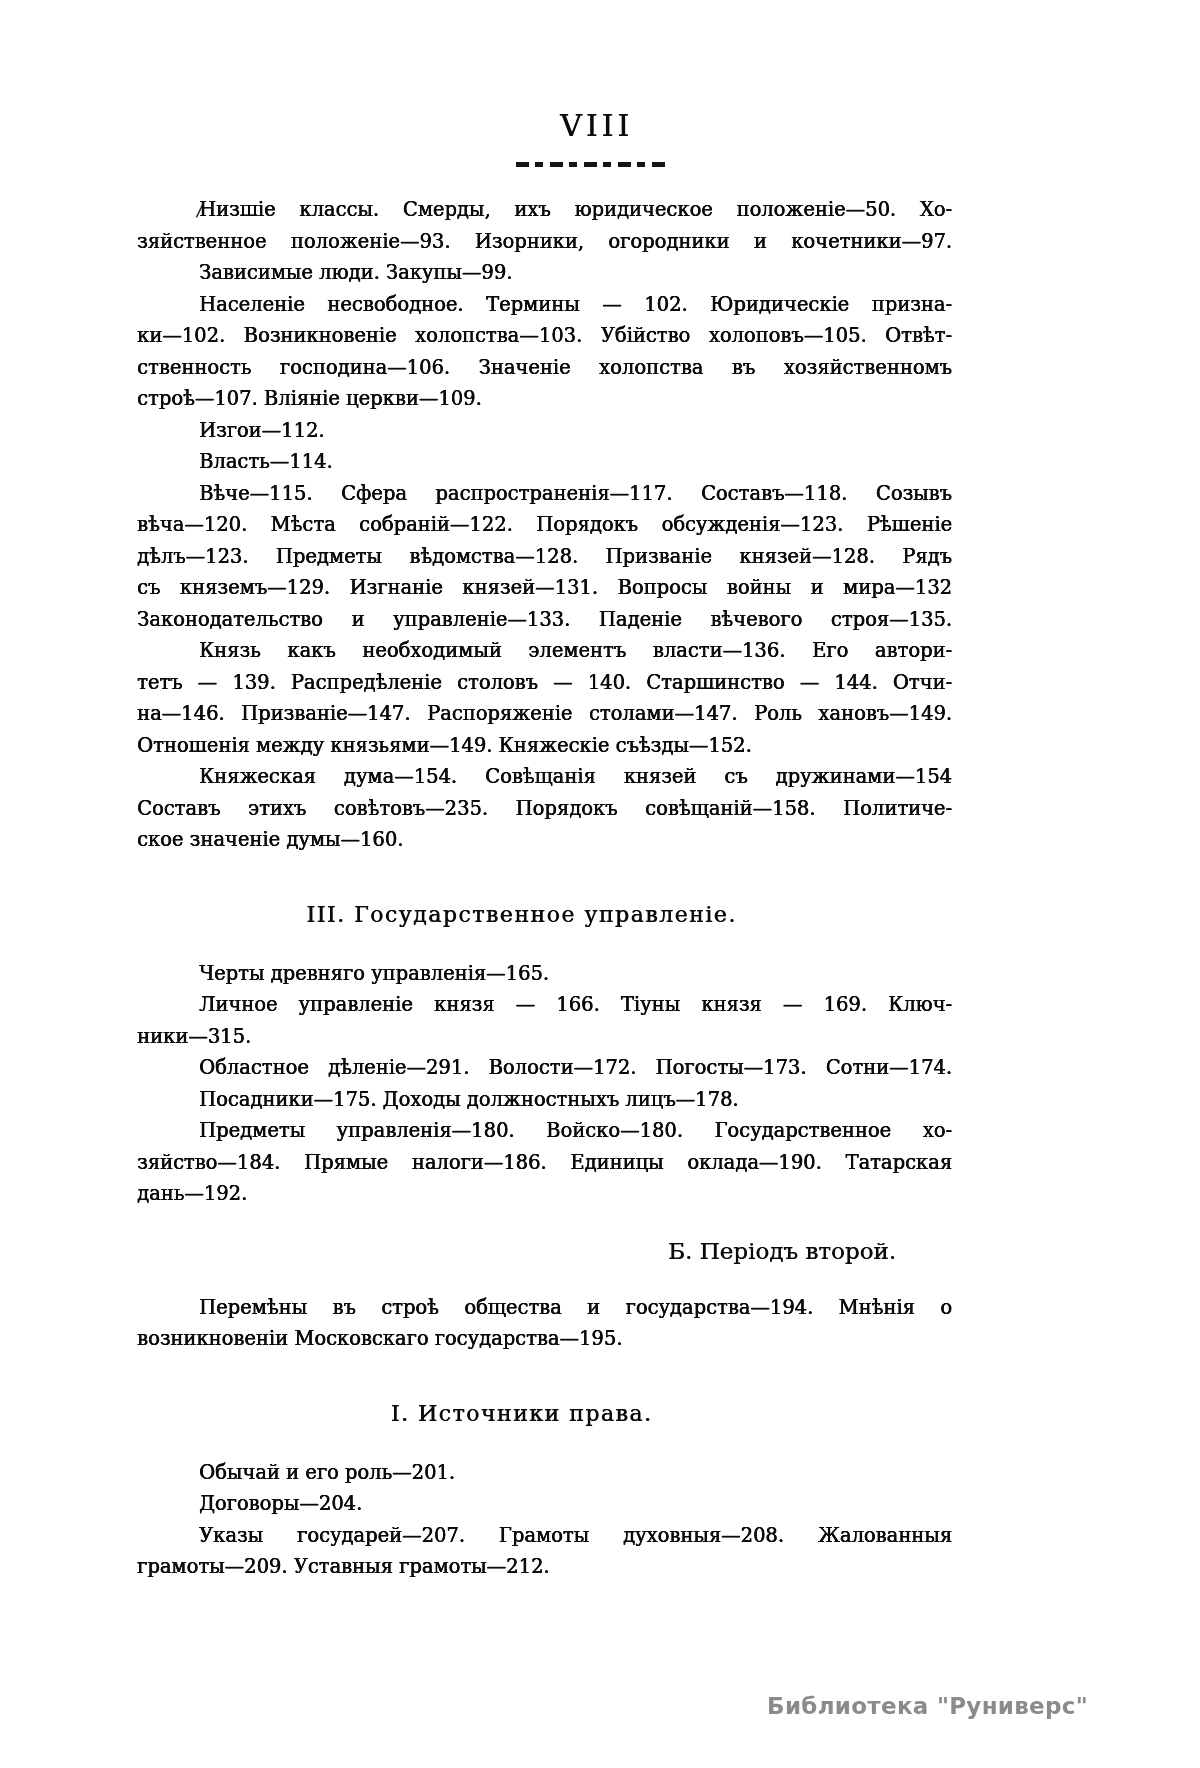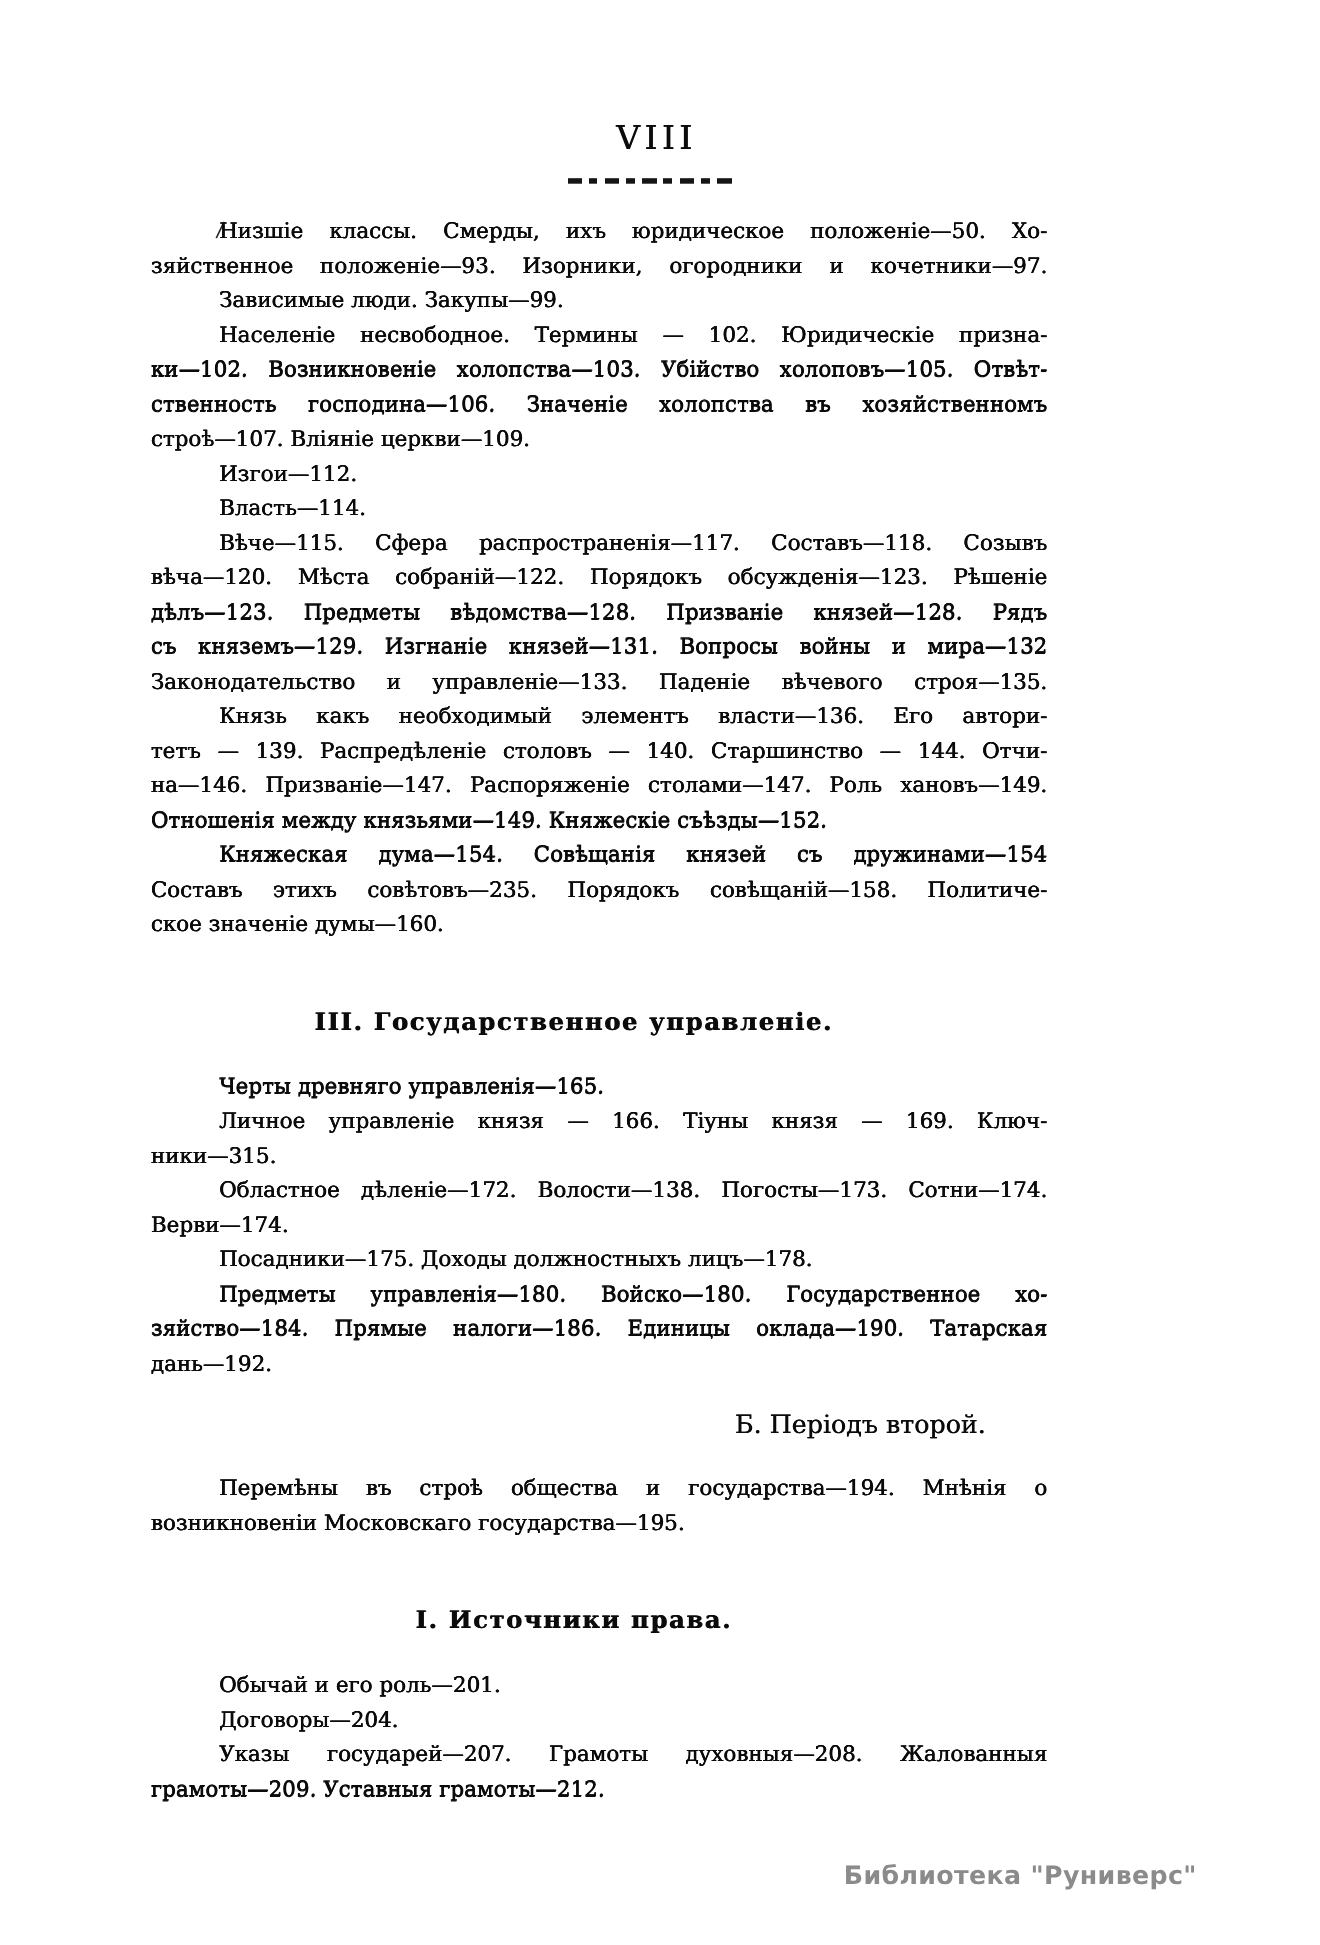--- a/index.html
+++ b/index.html
@@ -26,22 +26,22 @@
   }
   .line{
     font-size:19.5px;line-height:31.5px;height:31.5px;overflow:hidden;
     text-align:justify;text-align-last:left;
     text-shadow:0.45px 0 currentColor, 0 0.3px currentColor;
     white-space:normal;
   }
   .line.just{text-align-last:justify;}
   .line.ind{padding-left:62px;}
   .h-bold{
-    text-align:center;font-weight:bold;font-size:22px;line-height:30px;
-    letter-spacing:1.5px;margin:58px 46px 28px 0;
+    text-align:center;font-weight:normal;font-size:22px;line-height:30px;
+    letter-spacing:1.5px;margin:44px 46px 28px 0;
     text-shadow:0.6px 0 currentColor;
   }
   .h-serif{
     text-align:right;font-size:23px;line-height:30px;
     margin:26px 56px 26px 0;
     text-shadow:0.4px 0 currentColor;
   }
   .watermark{
     position:absolute;top:1693px;right:112px;
     font-family:"DejaVu Sans", sans-serif;font-weight:bold;
@@ -74,22 +74,21 @@
       <div class="line just">тетъ — 139. Распредѣленіе столовъ — 140. Старшинство — 144. Отчи-</div>
       <div class="line just">на—146. Призваніе—147. Распоряженіе столами—147. Роль хановъ—149.</div>
       <div class="line">Отношенія между князьями—149. Княжескіе съѣзды—152.</div>
       <div class="line ind just">Княжеская дума—154. Совѣщанія князей съ дружинами—154</div>
       <div class="line just">Составъ этихъ совѣтовъ—235. Порядокъ совѣщаній—158. Политиче-</div>
       <div class="line">ское значеніе думы—160.</div>
       <div class="h-bold">III. Государственное управленіе.</div>
       <div class="line ind">Черты древняго управленія—165.</div>
       <div class="line ind just">Личное управленіе князя — 166. Тіуны князя — 169. Ключ-</div>
       <div class="line">ники—315.</div>
-      <div class="line ind just">Областное дѣленіе—172. Волости—138. Погосты—173. Сотни—174.</div>
-      <div class="line">Верви—174.</div>
+      <div class="line ind just">Областное дѣленіе—291. Волости—172. Погосты—173. Сотни—174.</div>
       <div class="line ind">Посадники—175. Доходы должностныхъ лицъ—178.</div>
       <div class="line ind just">Предметы управленія—180. Войско—180. Государственное хо-</div>
       <div class="line just">зяйство—184. Прямые налоги—186. Единицы оклада—190. Татарская</div>
       <div class="line">дань—192.</div>
       <div class="h-serif">Б. Періодъ второй.</div>
       <div class="line ind just">Перемѣны въ строѣ общества и государства—194. Мнѣнія о</div>
       <div class="line">возникновеніи Московскаго государства—195.</div>
       <div class="h-bold">I. Источники права.</div>
       <div class="line ind">Обычай и его роль—201.</div>
       <div class="line ind">Договоры—204.</div>

